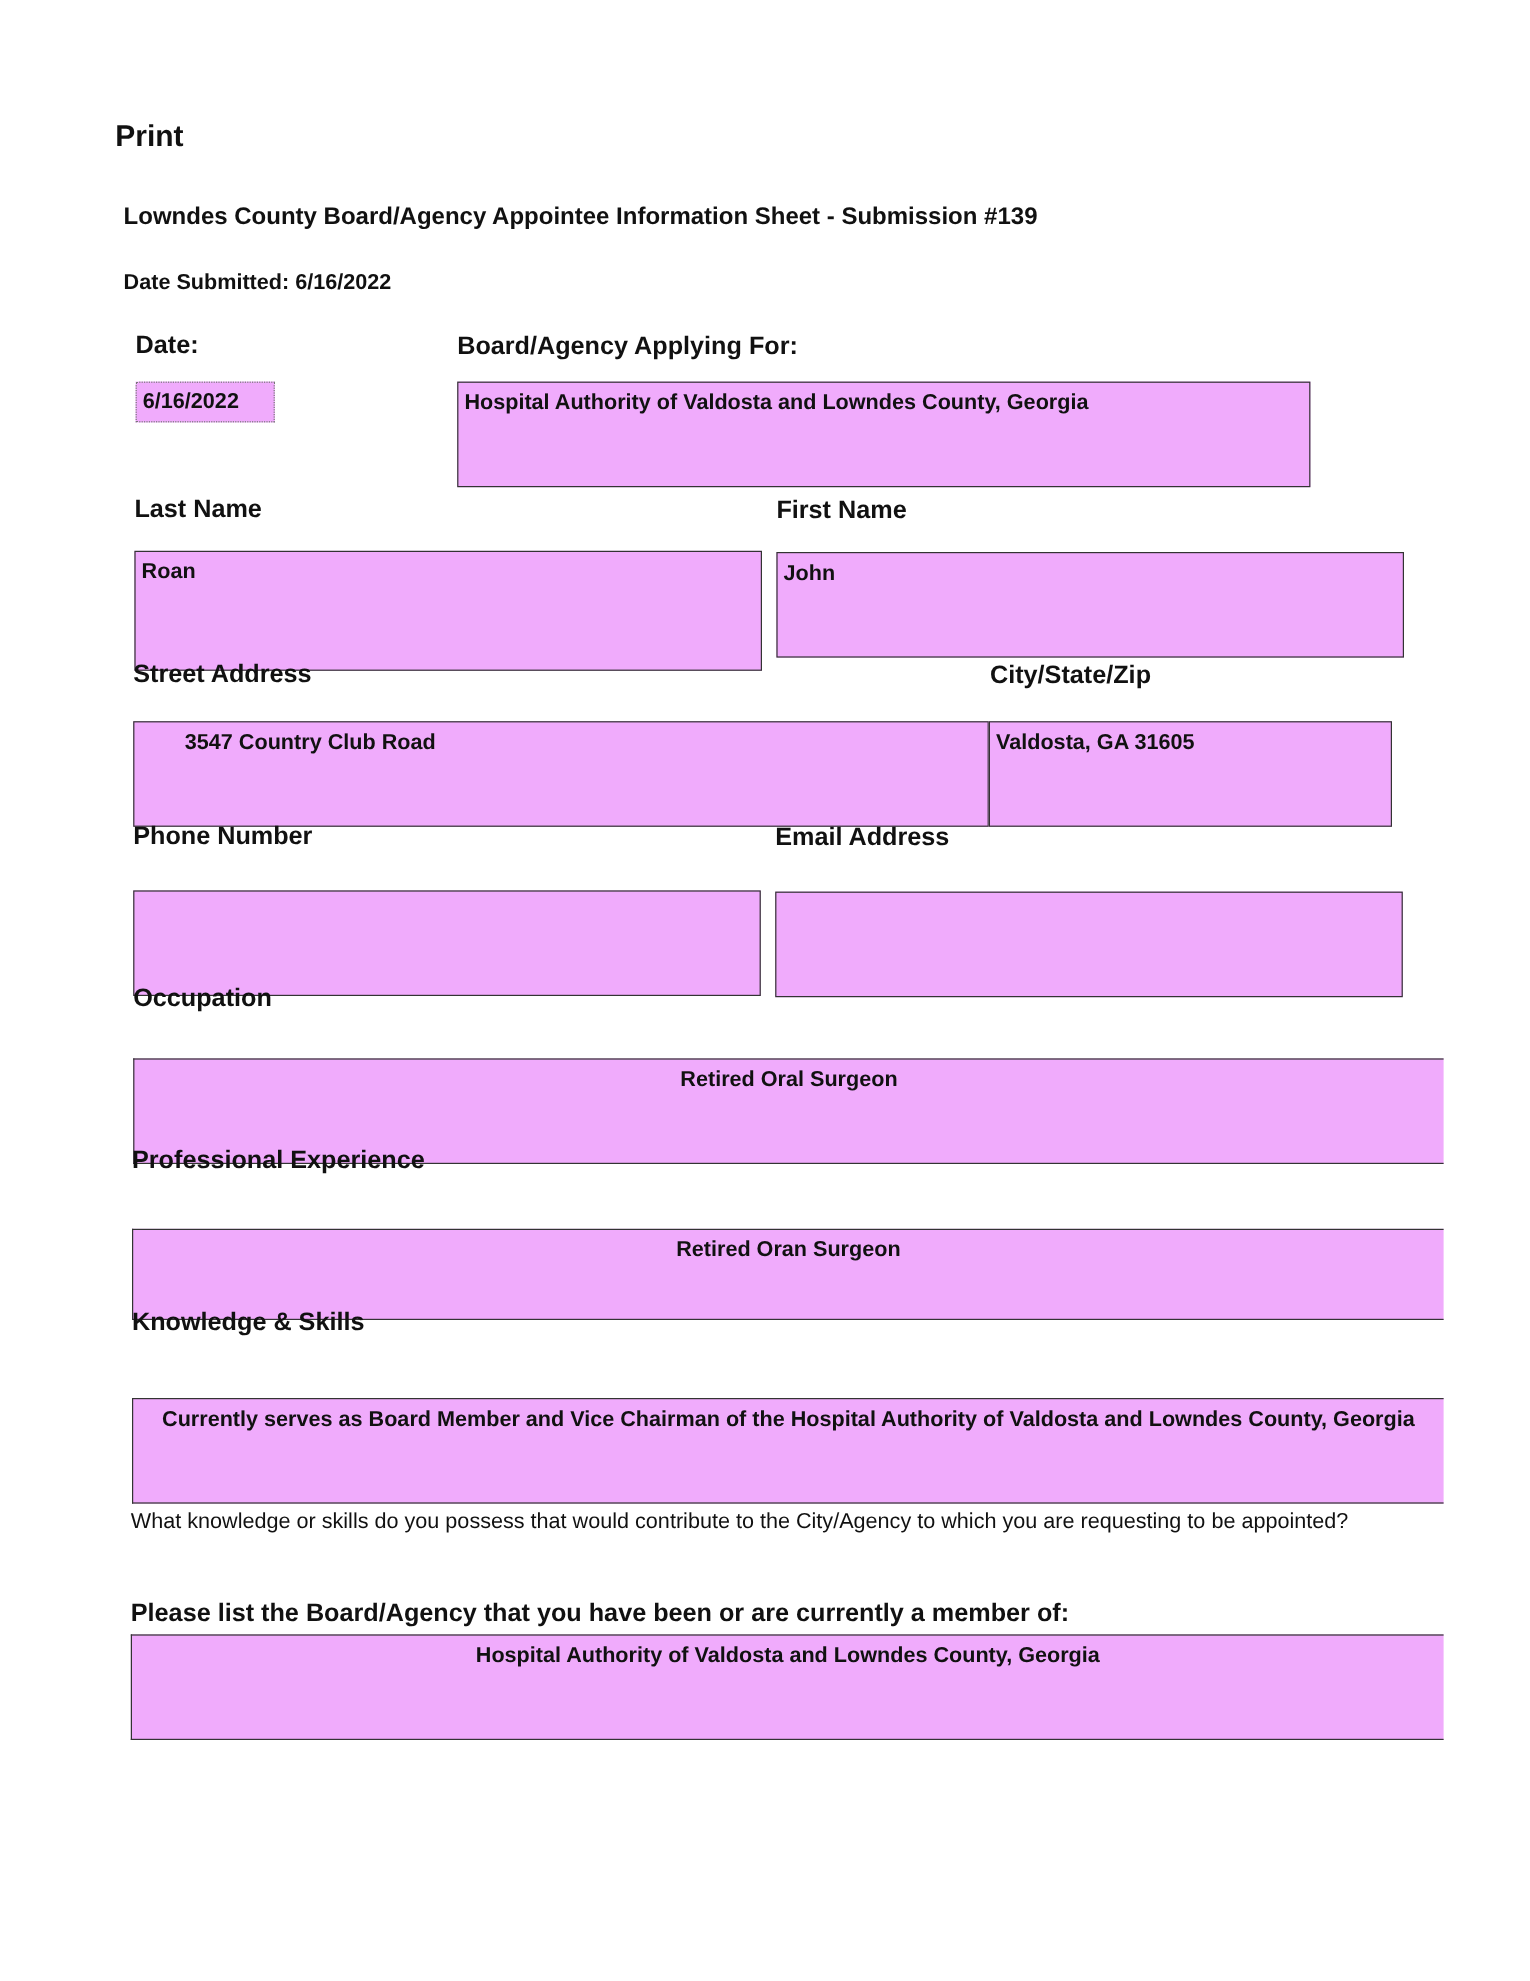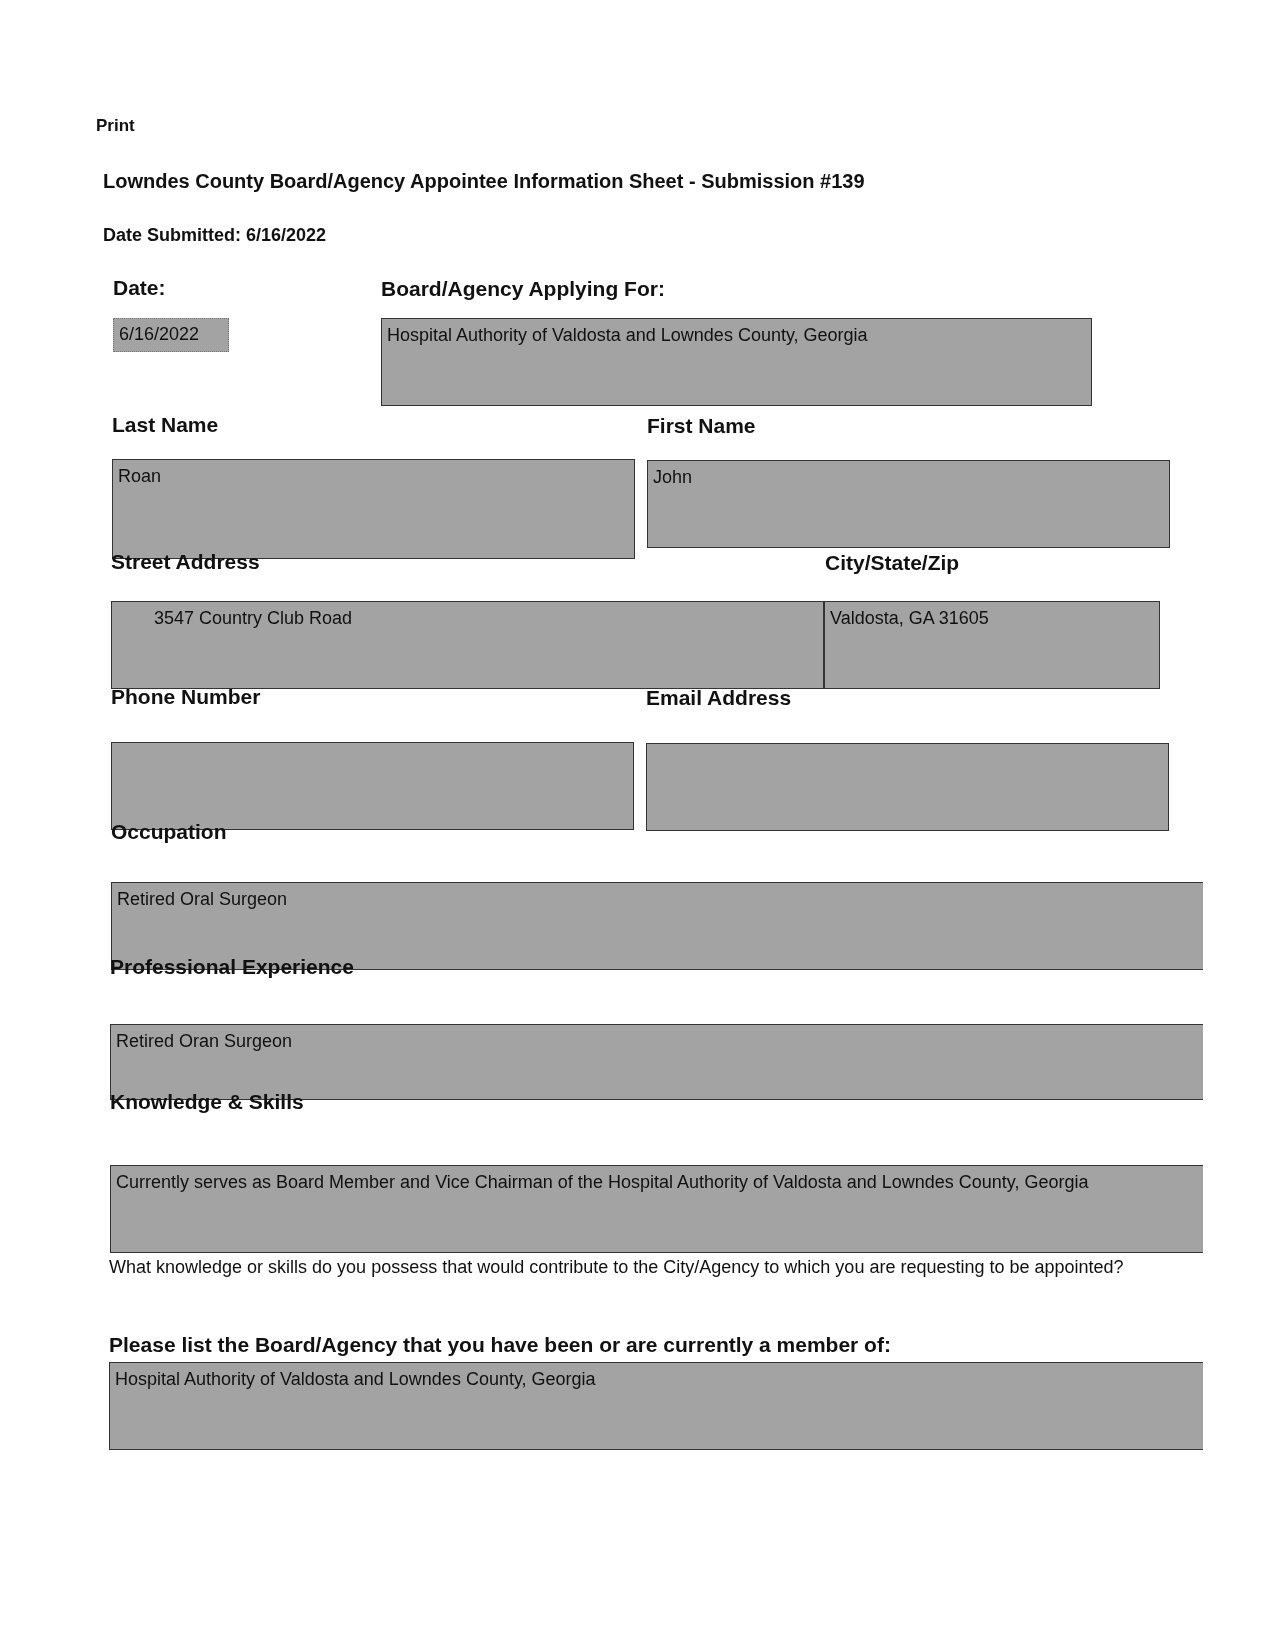--- a/index.html
+++ b/index.html
@@ -1,30 +1,30 @@
 <!DOCTYPE html>
 <html><head>
 <meta charset="utf-8">
 <style>
   html, body { margin: 0; padding: 0; background: #ffffff; }
   body {
     width: 1275px; height: 1651px; position: relative; overflow: hidden;
     font-family: "Liberation Sans", sans-serif; color: #111;
   }
   .abs { position: absolute; }
-  .print-link { left: 96px; top: 100px; font-size: 17px; font-weight: bold; cursor: pointer; color: #111; margin-top: 16px; }
+  .print-link { left: 96px; top: 100px; font-size: 25px; font-weight: bold; cursor: pointer; color: #111; }
   .title { left: 103px; top: 170px; font-size: 20px; font-weight: bold; }
   .submitted { left: 103px; top: 225px; font-size: 18px; font-weight: bold; }
   .label { font-size: 21px; font-weight: bold; }
   .box {
-    position: absolute; border: 1.5px solid #333; background: #a3a3a3;
-    font-size: 18px; padding: 6px 5px; box-sizing: border-box;
+    position: absolute; border: 1.5px solid #333; background: #f0abfc;
+    font-size: 18px; padding: 6px 5px; box-sizing: border-box; font-weight: bold;
   }
   .box.dotted { border: 1px dotted #777; padding: 5px 5px; }
-  .box.open-right { border-right: none; }
+  .box.open-right { border-right: none; text-align: center; }
   .helper { font-size: 18px; line-height: 27px; }
 </style>
 </head>
 <body>
 
 <div class="abs print-link">Print</div>
 <div class="abs title">Lowndes County Board/Agency Appointee Information Sheet - Submission #139</div>
 <div class="abs submitted">Date Submitted: 6/16/2022</div>
 
 <div class="abs label" style="left:113px;top:276px;">Date:</div>

